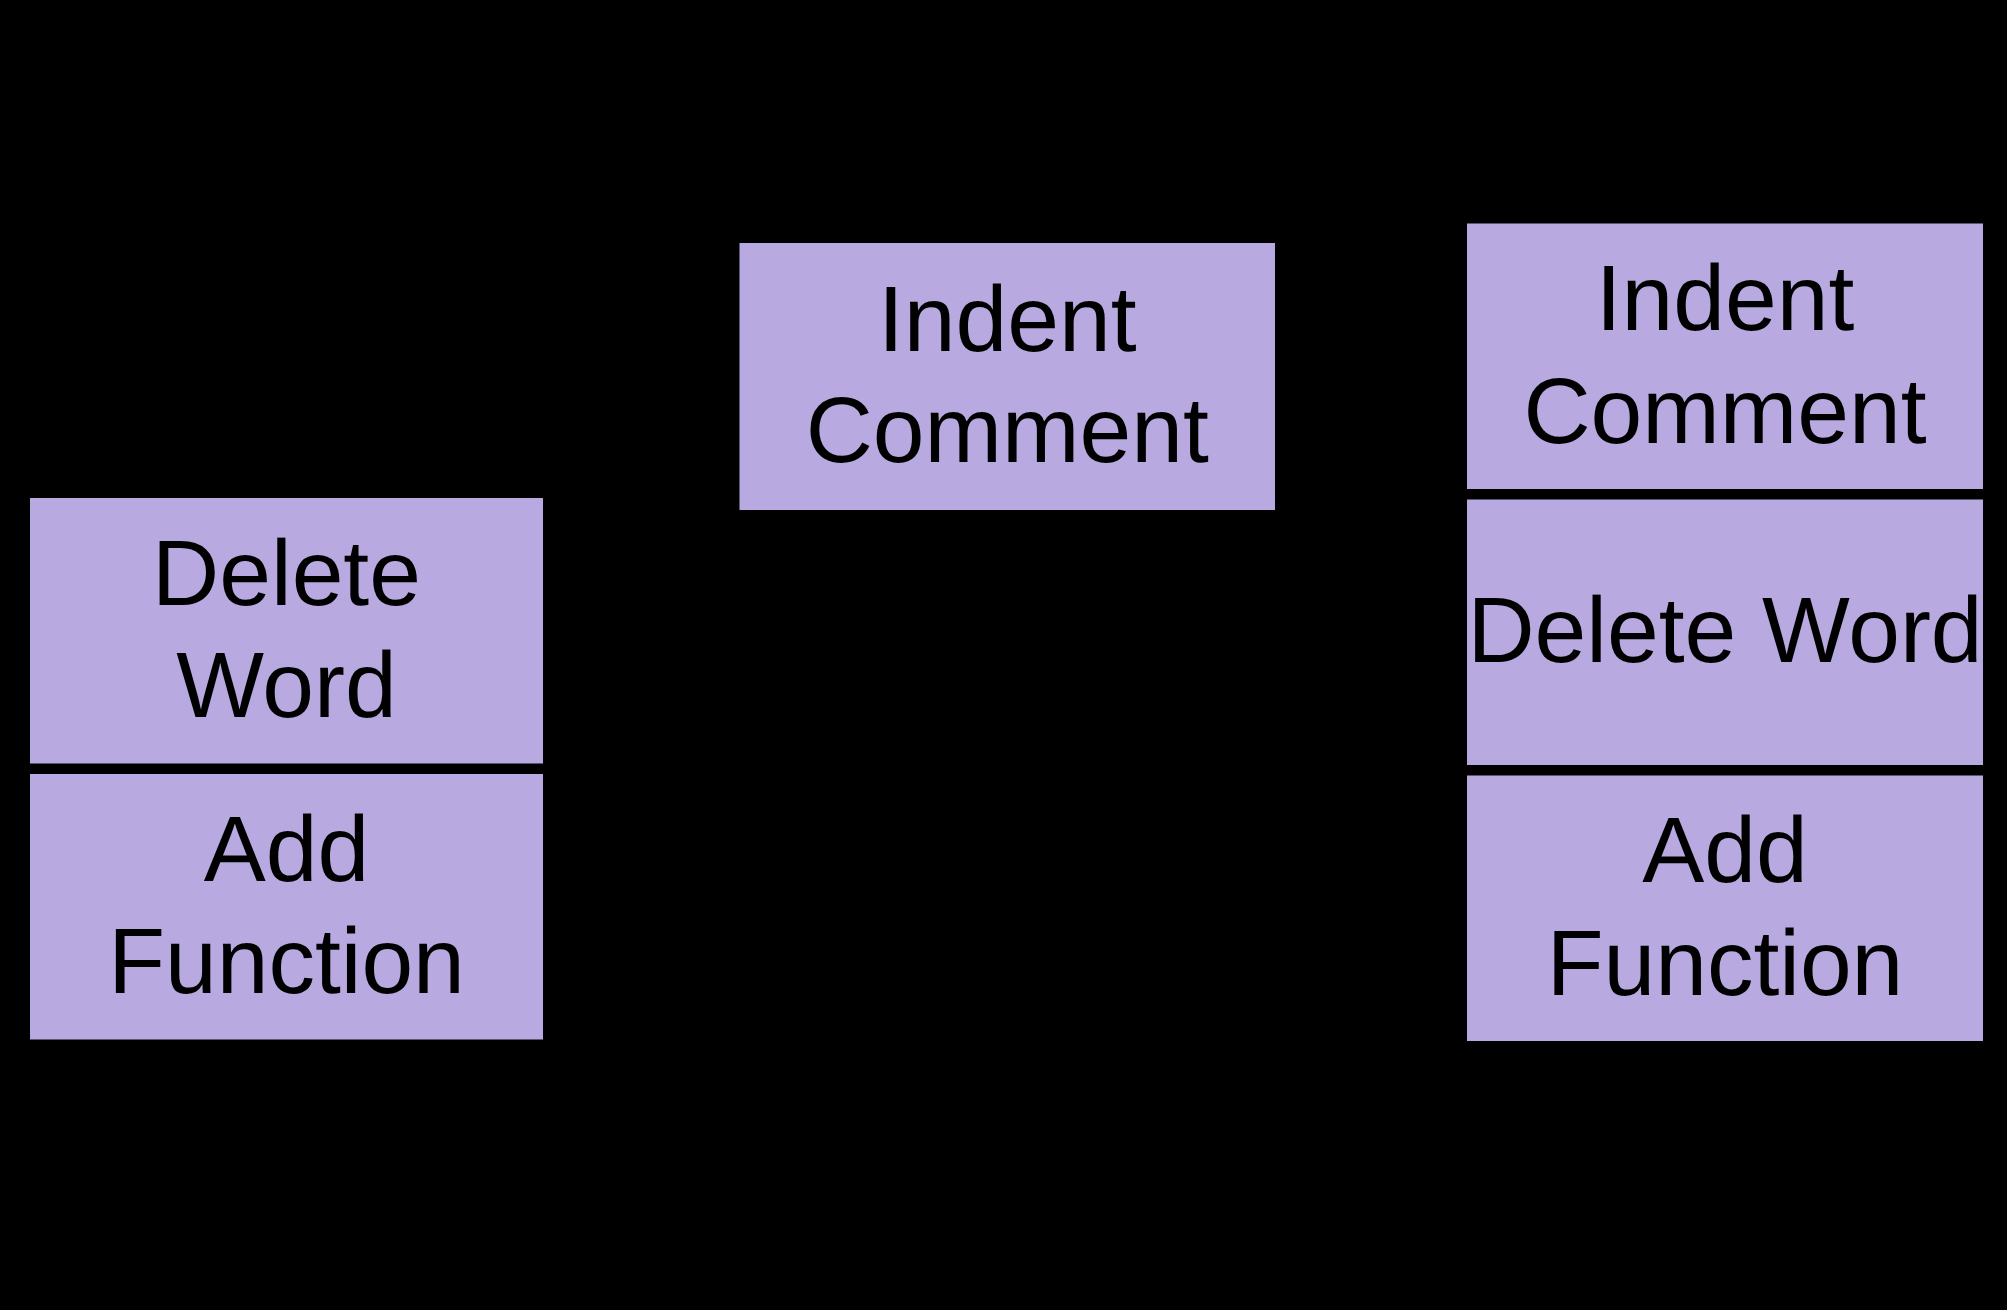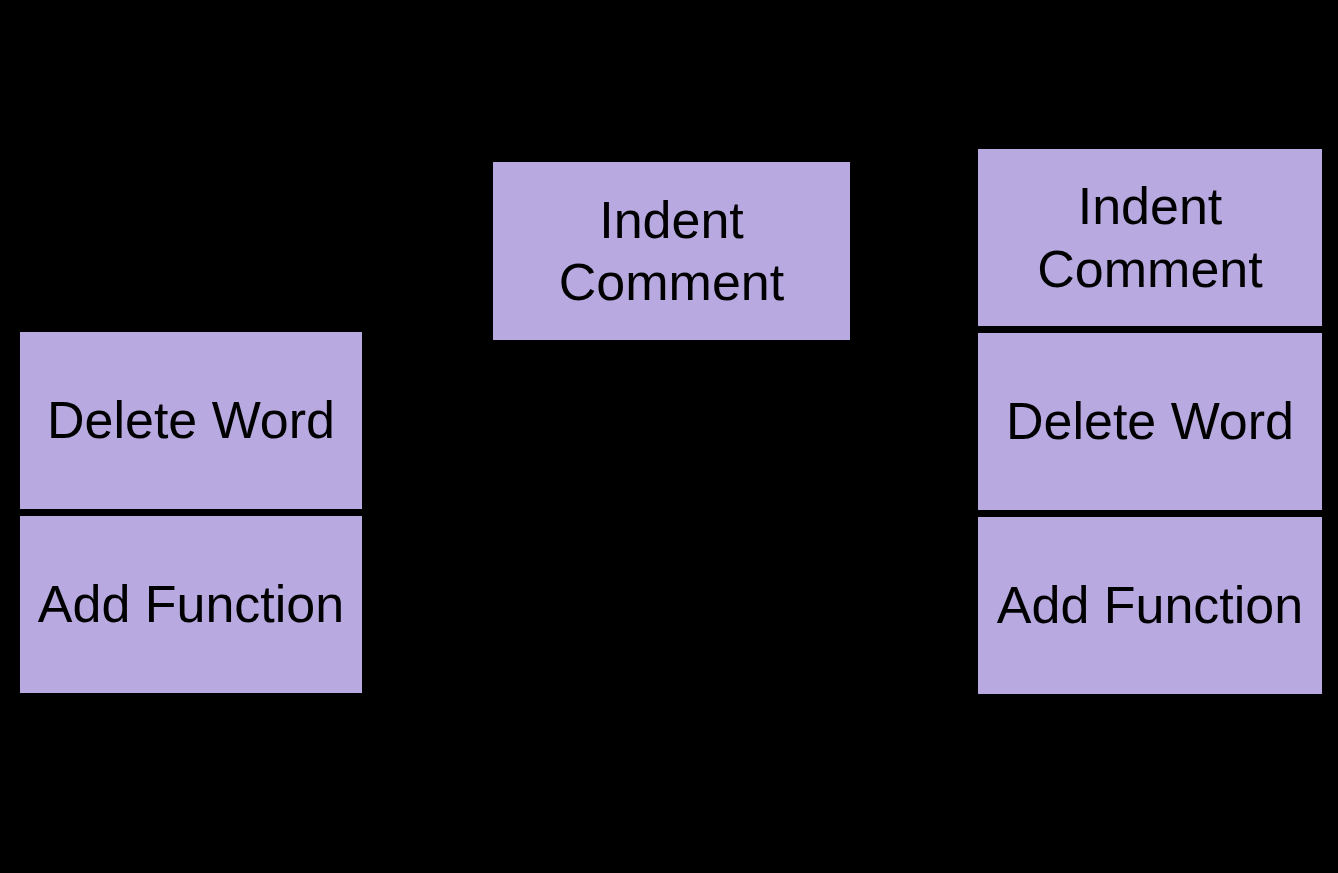--- a/index.html
+++ b/index.html
@@ -26,21 +26,21 @@
   .stack-left  { left: 20px;  top: 332px; width: 342px; }
   .stack-right { left: 978px; top: 149px; width: 344px; }
   .box {
     height: 177px;
     background: var(--box-fill);
     color: var(--box-text);
     display: flex;
     align-items: center;
     justify-content: center;
     text-align: center;
-    font-size: 52px;
+    font-size: 62px;
     line-height: 1.2;
   }
   .center-box {
     position: absolute;
     left: 493px;
     top: 162px;
     width: 357px;
     height: 178px;
   }
   .box-label { display: block; }

